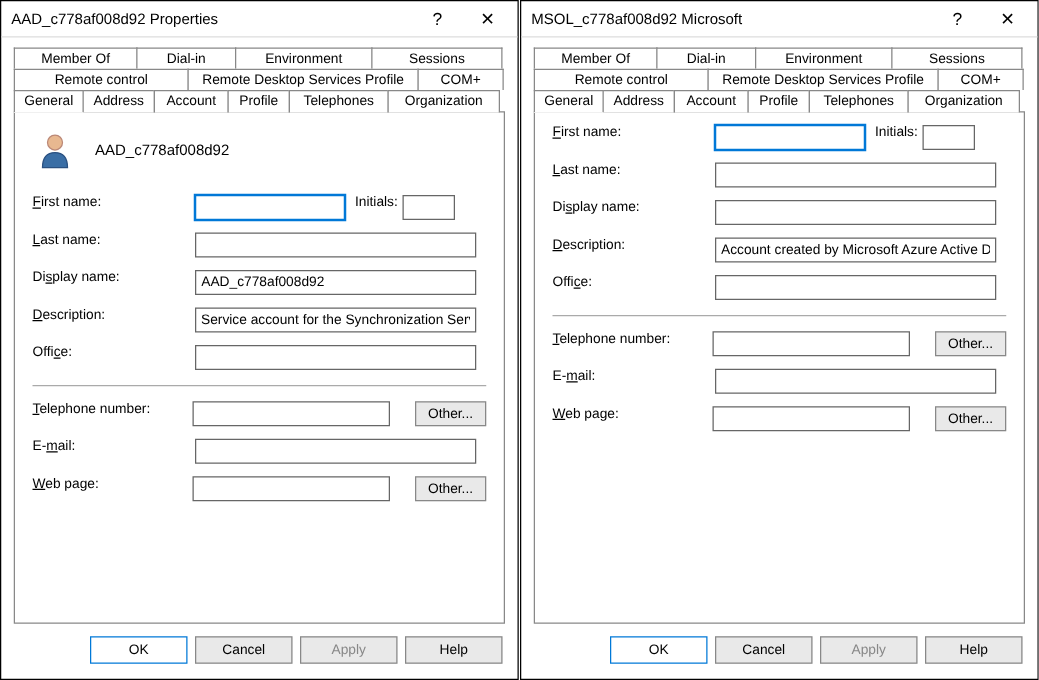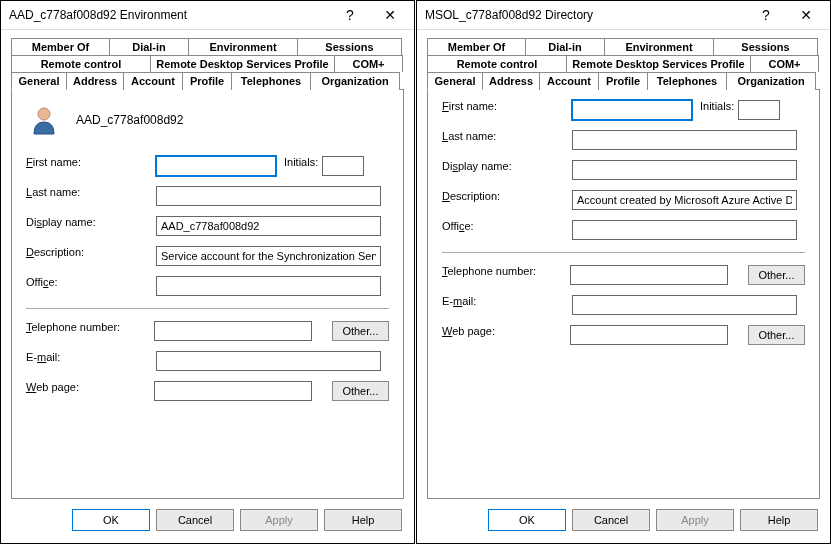--- a/index.html
+++ b/index.html
@@ -41,21 +41,20 @@
     font-size: 14px;
   }
   .content {
     flex: 1;
     padding: 8px 10px 0 10px;
     display: flex;
     flex-direction: column;
   }
   .tabs {
     position: relative;
-    font-weight: bold;
   }
   .tabrow {
     display: flex;
   }
   .tabrow.second { position: relative; z-index: 2; }
   .tab {
     border: 1px solid #888;
     border-bottom: none;
     background: #fff;
     font-size: 11px;
@@ -136,21 +135,21 @@
     align-items: center;
     justify-content: center;
     margin-left: 20px;
   }
 </style>
 </head>
 <body>
 
 <div class="dialog">
   <div class="titlebar">
-    <div class="title">AAD_c778af008d92 Environment</div>
+    <div class="title">AAD_c778af008d92 Properties</div>
     <div class="tbtn">?</div>
     <div class="tbtn">✕</div>
   </div>
   <div class="content">
     <div class="tabs">
       <div class="tabrow">
         <div class="tab" style="width:99px">Member Of</div>
         <div class="tab" style="width:80px">Dial-in</div>
         <div class="tab" style="width:110px">Environment</div>
         <div class="tab" style="width:105px">Sessions</div>
@@ -226,21 +225,21 @@
   <div class="btnrow">
     <div class="btn default">OK</div>
     <div class="btn">Cancel</div>
     <div class="btn disabled"><span class="u">A</span>pply</div>
     <div class="btn">Help</div>
   </div>
 </div>
 
 <div class="dialog">
   <div class="titlebar">
-    <div class="title">MSOL_c778af008d92 Directory</div>
+    <div class="title">MSOL_c778af008d92 Microsoft</div>
     <div class="tbtn">?</div>
     <div class="tbtn">✕</div>
   </div>
   <div class="content">
     <div class="tabs">
       <div class="tabrow">
         <div class="tab" style="width:99px">Member Of</div>
         <div class="tab" style="width:80px">Dial-in</div>
         <div class="tab" style="width:110px">Environment</div>
         <div class="tab" style="width:105px">Sessions</div>

